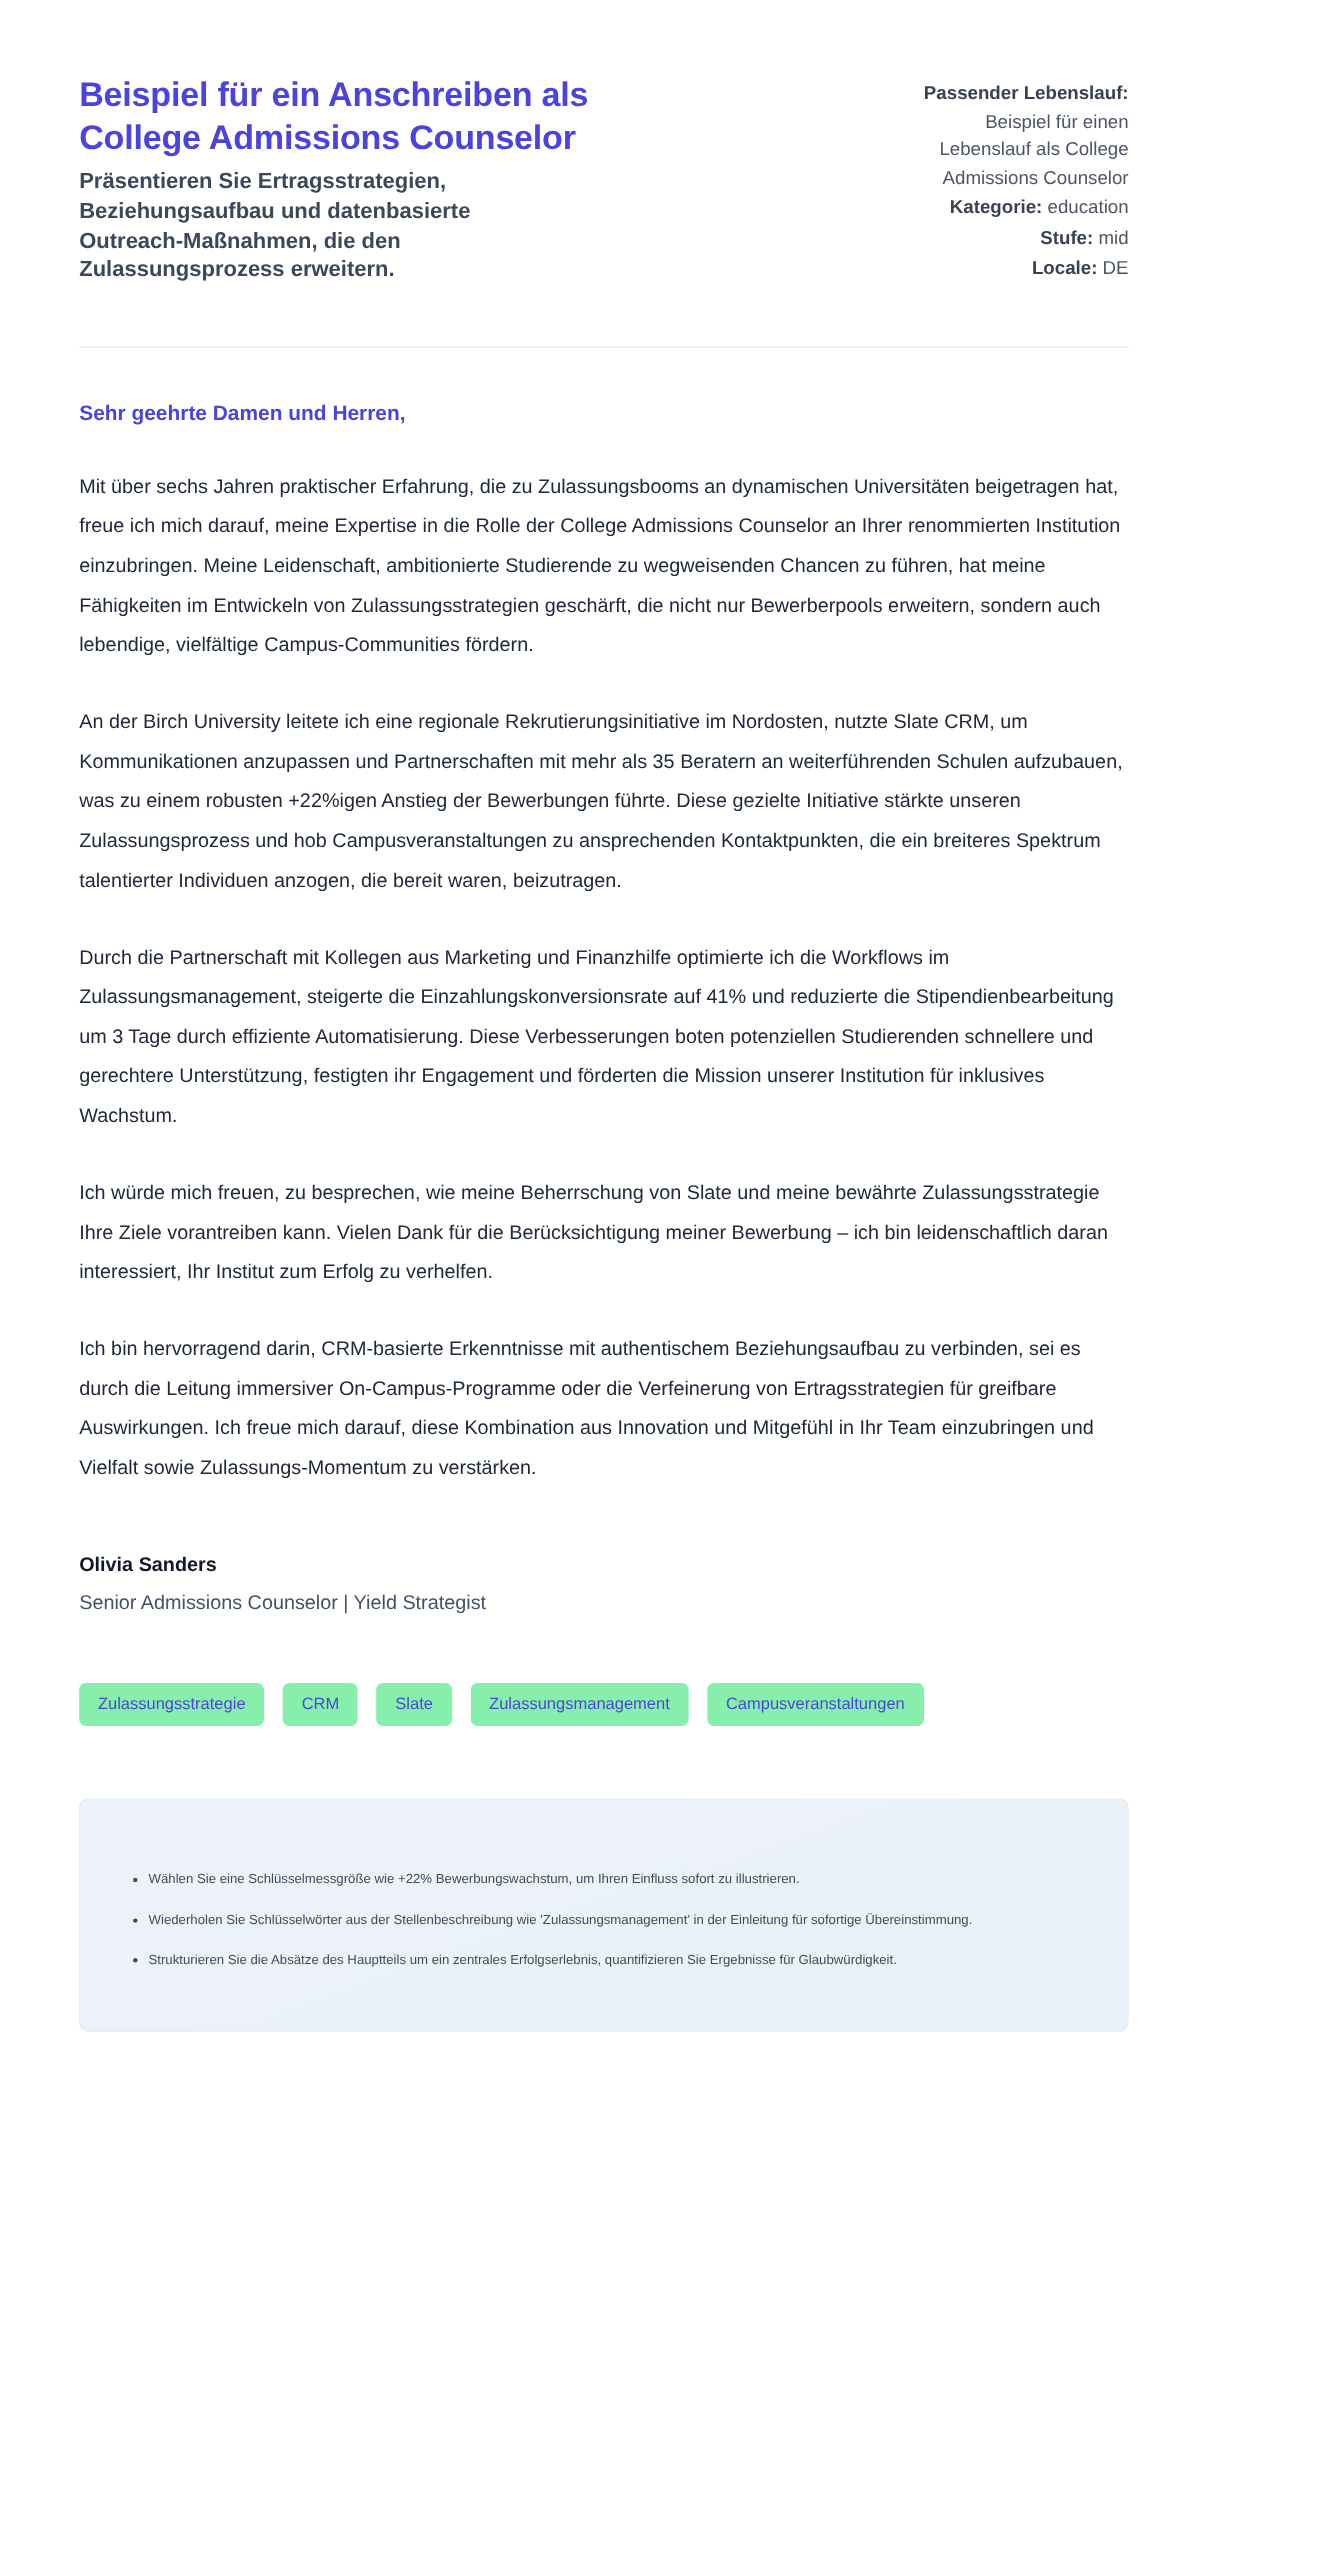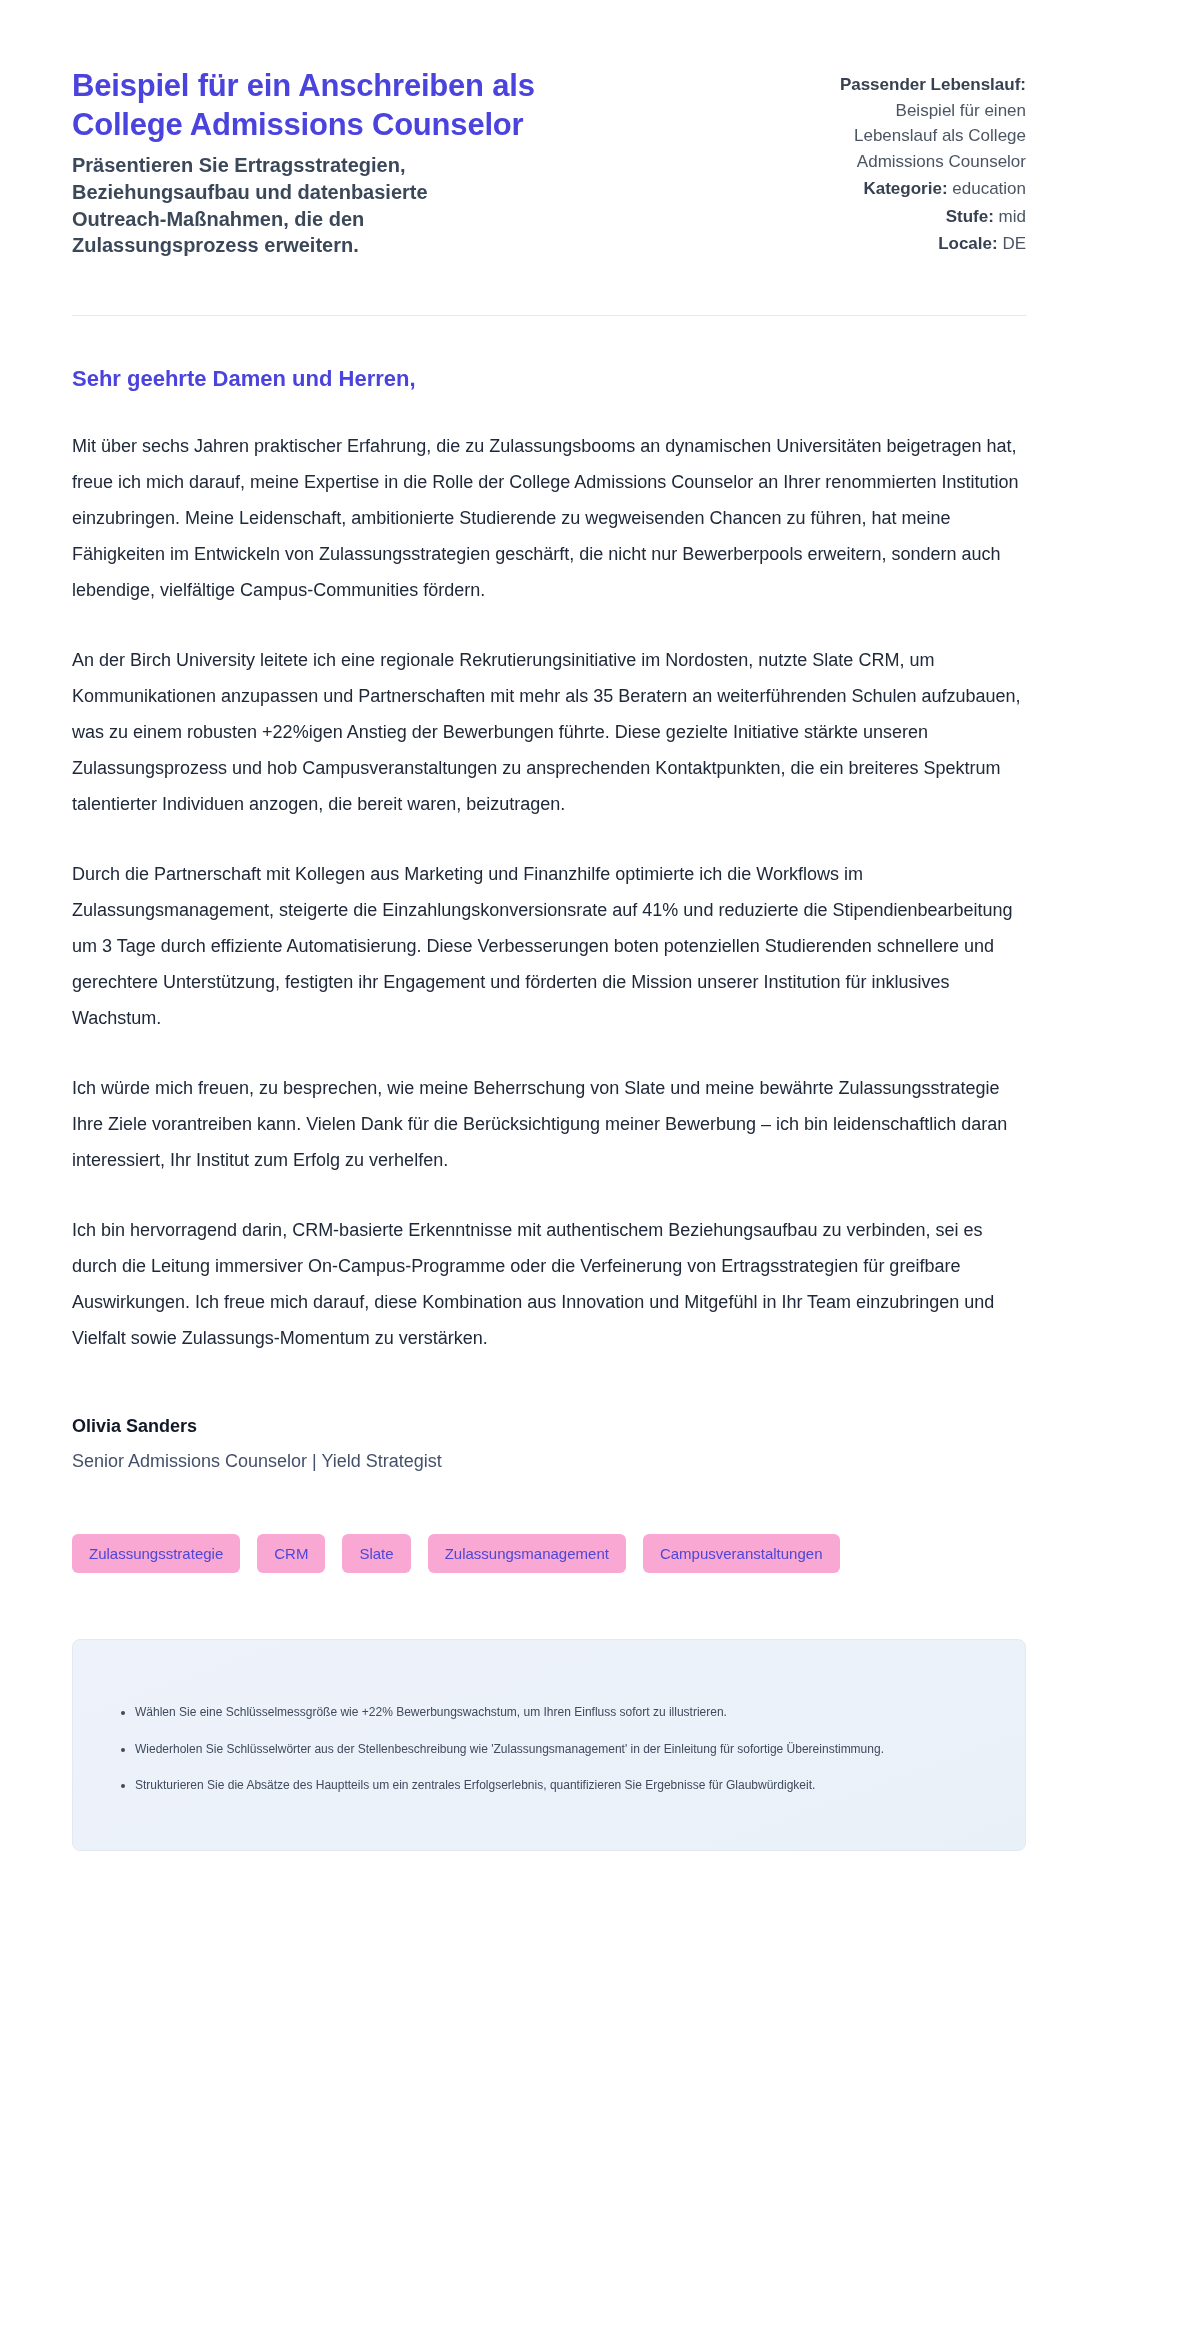--- a/index.html
+++ b/index.html
@@ -55,21 +55,21 @@
   .divider {
     border: none;
     border-top: 1px solid #e7e8ee;
     margin-top: 56px;
   }
 
   
   .greeting {
     margin-top: 50px;
     color: #4b43dd;
-    font-size: 22px;
+    font-size: 19px;
     font-weight: 700;
   }
   .letter-body { margin-top: 36px; max-width: 1010px; }
   .letter-body p {
     font-size: 18px;
     line-height: 2.0;
     color: #20293a;
     margin-bottom: 34px;
   }
   .signature { margin-top: 60px; }
@@ -86,21 +86,21 @@
 
   
   .tags {
     margin-top: 62px;
     display: flex;
     flex-wrap: wrap;
     gap: 17px;
   }
   .tag {
     display: inline-block;
-    background: #f9a8d4;
+    background: #86efac;
     color: #4f46d6;
     font-size: 15px;
     padding: 11px 17px;
     border-radius: 6px;
     text-decoration: none;
     cursor: pointer;
   }
 
   
   .tipbox {

